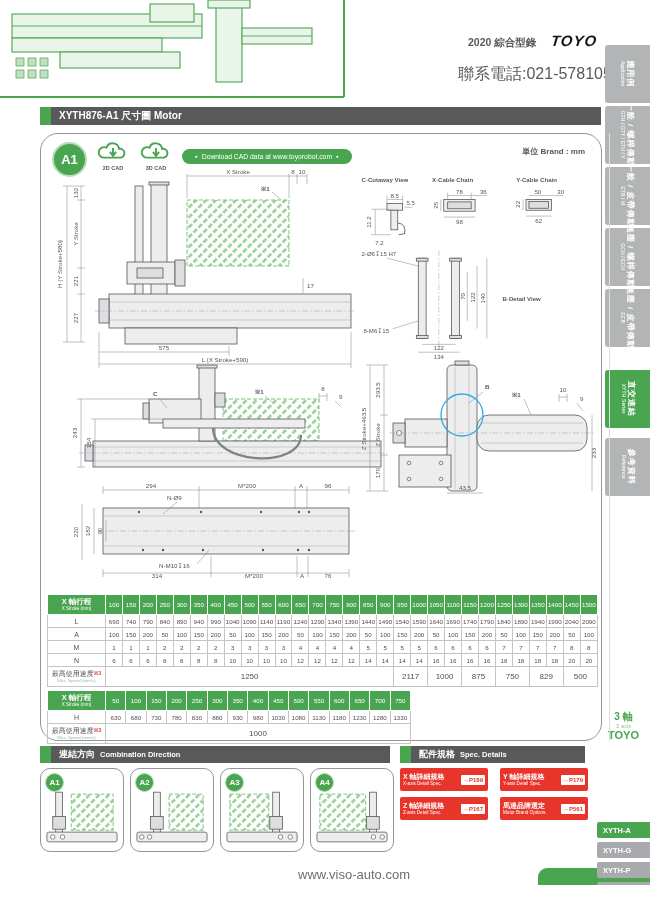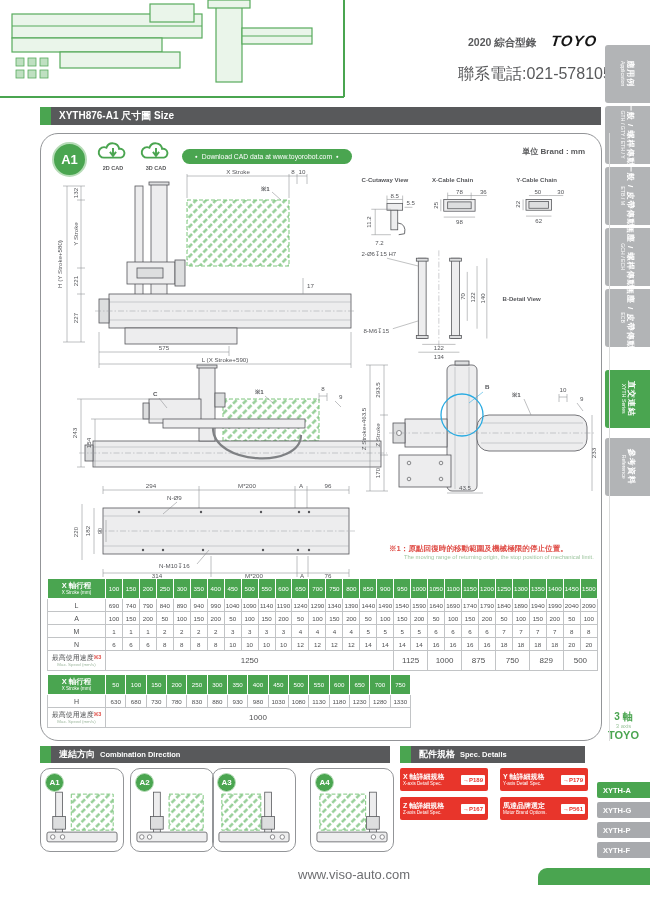--- a/index.html
+++ b/index.html
@@ -47,21 +47,21 @@
 .note1{position:absolute;left:348px;top:410px;width:212px;}
 .note1 .zh{color:#e0504a;font-size:7.6px;font-weight:bold;}
 .note1 .en{color:#9fc6a0;font-size:5.8px;margin-left:15px;}
 .note3{position:absolute;left:372px;top:541px;width:188px;font-size:7.2px;line-height:1.35;}
 .note3 .pre{color:#e0504a;font-weight:bold;}
 .note3 .zh{color:#4aa550;}
 .note3 .en{color:#9fc6a0;font-size:5.4px;display:block;margin-left:12px;margin-top:1px;}
 
 .tbl1{position:absolute;left:6px;top:444px;width:551px;}
 .tbl2{position:absolute;left:6px;top:540px;width:364px;}
-.spec-table{width:100%;border-collapse:collapse;table-layout:fixed;}
+.spec-table{width:100%;border-collapse:collapse;table-layout:fixed;margin-top:16px;}
 .spec-table th,.spec-table td{border:1px solid #c2c4c6;text-align:center;padding:0;color:#4f5052;font-size:6.2px;height:12px;overflow:hidden;white-space:nowrap;font-weight:normal;}
 .spec-table th:first-child{width:57px;}
 .spec-table thead th{background:#4aa550;color:#fff;border-color:#fff;height:19px;}
 .spec-table thead th.corner .zh{font-size:7.5px;font-weight:bold;line-height:1.2;}
 .spec-table thead th.corner .en{font-size:4.6px;line-height:1.1;}
 .spec-table .row-h{font-size:7px;}
 .spec-table .speed-h{height:19px;}
 .spec-table .sp-zh{font-size:7px;}
 .spec-table .sp-note{font-size:5.5px;color:#e0504a;font-weight:bold;vertical-align:top;}
 .spec-table .sp-en{font-size:4.4px;color:#9fb9a0;line-height:1;}
@@ -75,21 +75,21 @@
 .combo svg{position:absolute;left:3px;top:18px;width:76px;height:61px;overflow:visible;}
 .spec-btn{position:absolute;width:88px;height:23px;background:#e8352b;border-radius:2px;display:flex;align-items:center;padding:0 3px;box-sizing:border-box;cursor:pointer;}
 .spec-txt{flex:1;overflow:hidden;}
 .spec-zh{color:#fff;font-size:7px;font-weight:bold;line-height:1.25;white-space:nowrap;}
 .spec-en{color:#fff;font-size:4.6px;line-height:1.1;white-space:nowrap;}
 .spec-page{background:#fff;color:#e8352b;font-size:6px;font-weight:bold;padding:2px 2px;border-radius:1px;white-space:nowrap;}
 .axis3{position:absolute;left:597px;top:711px;width:53px;text-align:center;line-height:1.15;}
 .a3-zh{color:#4aa550;font-weight:bold;font-size:10px;}
 .a3-en{color:#9fc6a0;font-size:6px;}
 .a3-series{color:#4aa550;font-weight:bold;font-size:11px;}
-.xyth-tab{position:absolute;left:597px;width:53px;height:16px;color:#fff;font-weight:bold;font-size:7.5px;display:flex;align-items:center;padding-left:6px;box-sizing:border-box;background:#a8aaad;border-radius:2px 0 0 2px;cursor:pointer;}
+.xyth-tab{position:absolute;left:597px;width:53px;height:16px;color:#fff;font-weight:bold;font-size:7.5px;display:flex;align-items:center;padding-left:6px;box-sizing:border-box;background:#a8aaad;border-radius:2px 0 0 2px;cursor:pointer;margin-top:40px;}
 .xyth-tab.active{background:#4aa550;}
 .footer-url{position:absolute;left:298px;top:867px;font-size:13px;color:#6d6e71;}
 .corner-green{position:absolute;right:0;bottom:0;width:112px;height:17px;background:#4aa550;border-radius:9px 0 0 0;}
 .edge-line{position:absolute;left:609px;top:133px;width:1px;height:608px;background:#dcdddd;}
 </style>
 </head>
 <body>
 
 <svg width="0" height="0" style="position:absolute" aria-hidden="true">
     <defs>
@@ -171,21 +171,21 @@
       <div class="side-tab" style="top: 438px;">
         <div class="rot">
           <div class="zh">參考資料</div>
           <div class="en">Reference</div>
         </div>
       </div>
     </div>
 
   <div class="title-bar">
     <span class="gsq"></span>
-    <span class="t">XYTH876-A1 尺寸圖 Size</span>
+    <span class="t">XYTH876-A1 尺寸圖 Motor</span>
   </div>
 
   <div class="panel">
     <div class="badge">A1</div>
 
     <div class="cad" style="left:53px">
       <svg width="36" height="21" viewBox="0 0 40 24">
         <path d="M10 19 a6 6 0 1 1 2.5-11.3 a7.5 7.5 0 0 1 14.5 1.3 a5 5 0 1 1 2 10 z" fill="none" stroke="#4aa550" stroke-width="2.2"></path>
         <path d="M20 8 v7 M16.5 12.5 L20 17 l3.5-4.5" fill="none" stroke="#4aa550" stroke-width="2.2"></path>
       </svg>
@@ -449,24 +449,20 @@
         <text transform="rotate(-90 21 112)" x="21" y="112" text-anchor="middle">170</text>
         <text class="cyan" x="126" y="28">B</text>
         <text class="red" x="153" y="36">※1</text>
         <text x="204" y="31" text-anchor="middle">10</text>
         <text x="221" y="40">9</text>
         <text transform="rotate(-90 237 92)" x="237" y="92" text-anchor="middle">233</text>
         <text x="106" y="129" text-anchor="middle">43.5</text>
       </svg>
     </div>
 
-    <div class="note1">
-      <div class="zh">※1：原點回復時的移動範圍及機械極限的停止位置。</div>
-      <div class="en">The moving range of returning origin, the stop position of mechanical limit.</div>
-    </div>
 
     <div class="tbl1">
         <table class="spec-table">
           <thead>
             <tr>
               <th class="corner">
                 <div class="zh">X 軸行程</div>
                 <div class="en">X Stroke (mm)</div>
               </th>
               <th class="col-h">100</th>
@@ -625,21 +621,21 @@
               <td>18</td>
               <td>18</td>
               <td>18</td>
               <td>18</td>
               <td>20</td>
               <td>20</td>
             </tr>
             <tr>
               <th class="speed-h"><span class="sp-zh">最高使用速度</span><span class="sp-note">※3</span><div class="sp-en">Max. Speed (mm/s)</div></th>
               <td class="speed-val" colspan="17">1250</td>
-              <td class="speed-val" colspan="2">1125</td>
+              <td class="speed-val" colspan="2">2117</td>
               <td class="speed-val" colspan="2">1000</td>
               <td class="speed-val" colspan="2">875</td>
               <td class="speed-val" colspan="2">750</td>
               <td class="speed-val" colspan="2">829</td>
               <td class="speed-val" colspan="2">500</td>
             </tr>
           </tbody>
         </table>
       </div>
     <div class="tbl2">
@@ -731,21 +727,21 @@
       <div class="combo-badge">A2</div>
       <svg viewBox="0 0 78 62">
         <rect class="hatch" x="36" y="7" width="35" height="37"></rect>
         <rect class="part" x="20" y="5" width="7" height="47"></rect>
         <rect class="part2" x="17" y="30" width="13" height="13"></rect>
         <rect class="part" x="3" y="46" width="72" height="10" rx="2"></rect>
         <circle class="screw" cx="8" cy="51" r="2.3"></circle>
         <circle class="screw" cx="16" cy="51" r="2.3"></circle>
       </svg>
     </div>
-    <div class="combo" style="left: 212px;">
+    <div class="combo" style="left: 220px;">
       <div class="combo-badge">A3</div>
       <svg viewBox="0 0 78 62">
         <rect class="hatch" x="6" y="7" width="40" height="37"></rect>
         <rect class="part" x="50" y="5" width="7" height="47"></rect>
         <rect class="part2" x="47" y="30" width="13" height="13"></rect>
         <rect class="part" x="3" y="46" width="72" height="10" rx="2"></rect>
         <circle class="screw" cx="58" cy="51" r="2.3"></circle>
         <circle class="screw" cx="68" cy="51" r="2.3"></circle>
       </svg>
     </div>

